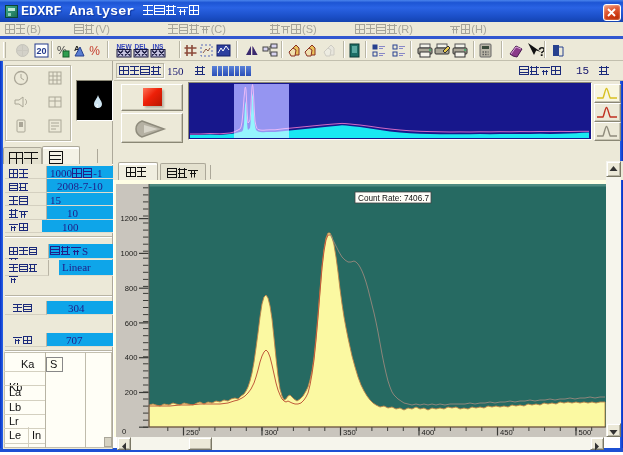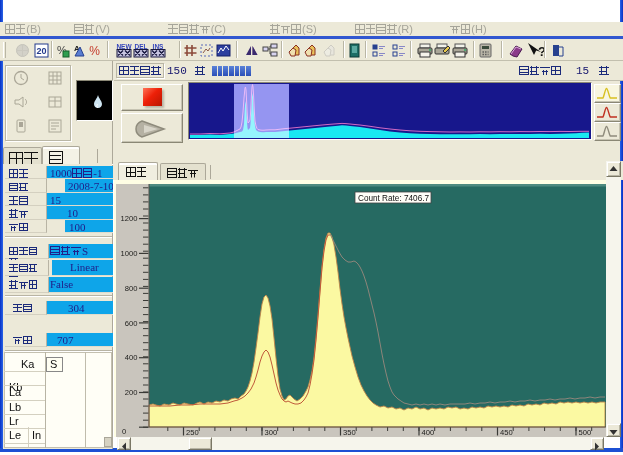--- a/index.html
+++ b/index.html
@@ -16,20 +16,32 @@
 .tval {position:absolute;right:0;top:0;bottom:0;left:42px;background:#0ea5e9;color:#20208a;border-bottom:1px solid #e0dccc;padding-top:1px;font-family:Liberation Serif, serif;font-size:11px;white-space:nowrap;overflow:hidden}
 .btn3 {position:absolute;background:#ece9d8;border:1px solid;border-color:#fff #8a8775 #8a8775 #fff;box-shadow:inset -1px -1px 0 #c6c3b2}
 .sbbtn {position:absolute;background:#ece9d8;border:1px solid;border-color:#f6f5ee #7a7765 #7a7765 #f6f5ee;box-shadow:inset 1px 1px 0 #fff, inset -1px -1px 0 #b8b5a4}
 </style></head><body>
 <div id="w">
 
  <div style="position:absolute;left:0;top:0;width:3px;height:452px;background:linear-gradient(90deg,#0731c4,#2a64e8)"></div>
  <div style="position:absolute;right:0;top:0;width:3px;height:452px;background:linear-gradient(90deg,#2a64e8,#0731c4)"></div>
  <div style="position:absolute;left:0;top:448px;width:623px;height:4px;background:#1c50d4"></div>
 
+ <div style="position:absolute;left:0;top:0;width:623px;height:22px;background:linear-gradient(180deg,#4a84ec 0%,#1d55d4 12%,#2a63e4 35%,#1b4fc8 75%,#1443b0 100%)">
+  <div style="position:absolute;left:5px;top:5px;width:13px;height:13px;background:linear-gradient(135deg,#3fae8e,#1c6e52);border:1px solid #0c4434">
+    <div style="position:absolute;left:2px;top:2px;width:7px;height:3px;background:#bfe8d8"></div>
+    <div style="position:absolute;left:2px;top:7px;width:3px;height:3px;background:#8fd0b8"></div>
+  </div>
+  <div style="position:absolute;left:21px;top:3.5px;color:#fff;font-family:'Liberation Mono',monospace;font-weight:bold;font-size:13.5px;letter-spacing:0;text-shadow:1px 1px 1px #1038a0">EDXRF Analyser <span style="font-size:12px"><i class="k g1 "></i><i class="k g2 "></i><i class="k g3 "></i><i class="k g4 "></i><i class="k g0 "></i></span></div>
+  <div style="position:absolute;left:603px;top:3.5px;width:17.5px;height:17px;border-radius:3px;border:1px solid #fff;background:linear-gradient(160deg,#f2a488 0%,#e1603c 35%,#cc3912 70%,#b02800 100%);box-shadow:inset 0 0 2px #ffd0b8">
+    <svg width="15" height="15" style="position:absolute;left:0px;top:0px">
+          <path d="M4 4l7 7M11 4l-7 7" stroke="#fff" stroke-width="1.8"></path>
+        </svg>
+  </div>
+ </div>
 
  <div style="position:absolute;left:0;top:22px;width:623px;height:14px;background:#ece9d8;color:#a6a59a;font-size:11px">
   <span style="position:absolute;left:5px;top:1px"><i class="k g0 "></i><i class="k g1 "></i>(B)</span>
   <span style="position:absolute;left:74px;top:1px"><i class="k g2 "></i><i class="k g3 "></i>(V)</span>
   <span style="position:absolute;left:168px;top:1px"><i class="k g1 "></i><i class="k g2 "></i><i class="k g3 "></i><i class="k g4 "></i>(C)</span>
   <span style="position:absolute;left:270px;top:1px"><i class="k g3 "></i><i class="k g4 "></i><i class="k g0 "></i>(S)</span>
   <span style="position:absolute;left:355px;top:1px"><i class="k g0 "></i><i class="k g1 "></i><i class="k g2 "></i><i class="k g3 "></i>(R)</span>
   <span style="position:absolute;left:450px;top:1px"><i class="k g4 "></i><i class="k g0 "></i>(H)</span>
  </div>
  <div style="position:absolute;left:0;top:36px;width:623px;height:2.5px;background:#3157d0"></div>
@@ -205,53 +217,49 @@
   <div style="position:absolute;left:94px;top:88px;width:1px;height:14px;background:#aca899"></div>
 
   <div style="position:absolute;left:0;top:103px;width:109px;height:285px;background:#ece9d8;font-size:11px">
     <div style="position:relative;left:0;top:-164px;width:109px;height:452px">
     <div class="trow" style="top:166px;height:13.4px">
             <div class="tlab" style="width:42px;padding-left:4px"><i class="k g0 "></i><i class="k g1 "></i></div>
             <div class="tval" style="left:42px;padding-left:3px">1000<i class="k g0" style="color:#20208a"></i><i class="k g2" style="color:#20208a"></i>-1</div>
           </div>
           <div class="trow" style="top:179.4px;height:13.4px">
             <div class="tlab" style="width:42px;padding-left:4px"><i class="k g2 "></i><i class="k g3 "></i></div>
-            <div class="tval" style="left:60px;padding-left:3px">2008-7-10</div>
+            <div class="tval" style="left:42px;padding-left:10px">2008-7-10</div>
           </div>
           <div class="trow" style="top:192.8px;height:13.4px">
             <div class="tlab" style="width:42px;padding-left:4px"><i class="k g1 "></i><i class="k g2 "></i></div>
             <div class="tval" style="left:42px;padding-left:3px">15</div>
           </div>
           <div class="trow" style="top:206.2px;height:13.4px">
             <div class="tlab" style="width:42px;padding-left:4px"><i class="k g3 "></i><i class="k g4 "></i></div>
             <div class="tval" style="left:42px;padding-left:20px">10</div>
           </div>
           <div class="trow" style="top:219.6px;height:13.4px">
             <div class="tlab" style="width:42px;padding-left:4px"><i class="k g4 "></i><i class="k g0 "></i></div>
-            <div class="tval" style="left:60px;padding-left:4px">100</div>
+            <div class="tval" style="left:37px;padding-left:20px">100</div>
           </div>
           <div class="trow" style="top:243.5px;height:15.5px">
             <div class="tlab" style="width:44px;padding-left:4px"><i class="k g0 "></i><i class="k g1 "></i><i class="k g2 "></i><i class="k g3 "></i></div>
             <div class="tval" style="left:44px;padding-left:1px"><i class="k g2 "></i><i class="k g3 "></i><i class="k g4 "></i>S</div>
           </div>
           <div class="trow" style="top:260.4px;height:15.5px">
             <div class="tlab" style="width:44px;padding-left:4px"><i class="k g1 "></i><i class="k g2 "></i><i class="k g3 "></i><i class="k g4 "></i></div>
-            <div class="tval" style="left:47px;padding-left:18px">Linear</div>
-          </div>
-          <div class="trow" style="top:277.2px;height:15.5px">
-            <div class="tlab" style="width:44px;padding-left:4px"><i class="k g3 "></i><i class="k g4 "></i><i class="k g0 "></i></div>
-            <div class="tval" style="left:44px;padding-left:1px">False</div>
+            <div class="tval" style="left:54px;padding-left:3px">Linear</div>
           </div>
           <div class="trow" style="top:300.5px;height:14.5px">
             <div class="tlab" style="width:42px;padding-left:8px"><i class="k g1 "></i><i class="k g2 "></i></div>
             <div class="tval" style="left:42px;padding-left:21px">304</div>
           </div>
           <div class="trow" style="top:332.5px;height:14.5px">
             <div class="tlab" style="width:42px;padding-left:8px"><i class="k g4 "></i><i class="k g0 "></i></div>
-            <div class="tval" style="left:42px;padding-left:10px">707</div>
+            <div class="tval" style="left:42px;padding-left:19px">707</div>
           </div>
     <div style="position:absolute;left:2px;top:236px;width:107px;height:2px;border-top:1px solid #b8b4a4;border-bottom:1px solid #fff"></div>
     <div style="position:absolute;left:2px;top:295px;width:107px;height:2px;border-top:1px solid #b8b4a4;border-bottom:1px solid #fff"></div>
     <div style="position:absolute;left:2px;top:349.5px;width:107px;height:2px;border-top:1px solid #b8b4a4;border-bottom:1px solid #fff"></div>
     <div style="position:absolute;left:1px;top:352px;width:108px;height:96px;background:#fffef6;border:1px solid #c4c0b0"></div>
     <div style="position:absolute;left:18px;top:357.5px;color:#111">Ka</div>
           <div style="position:absolute;left:6px;top:381px;color:#111">Kb</div>
           <div style="position:absolute;left:6px;top:386.2px;color:#111">La</div>
           <div style="position:absolute;left:6px;top:400.6px;color:#111">Lb</div>
           <div style="position:absolute;left:6px;top:414.9px;color:#111">Lr</div>
@@ -270,21 +278,21 @@
           <div style="position:absolute;left:82px;top:352px;width:1px;height:96px;background:#c0bcac"></div>
     </div>
   </div>
  </div>
 
  <div style="position:absolute;left:113px;top:61px;width:507px;height:119px;background:#ece9d8"></div>
 
  <div style="position:absolute;left:114px;top:61px;width:509px;height:19.5px;background:#ece9d8;border-bottom:1px solid #c2bfae;color:#1b2a7a;font-size:11px">
   <div style="position:absolute;left:2px;top:2px;width:48px;height:15px;border:1px solid #b9b6a5;box-shadow:1px 1px 0 #fff"></div>
   <span style="position:absolute;left:5px;top:3.5px"><i class="k g0 "></i><i class="k g1 "></i><i class="k g2 "></i><i class="k g3 "></i></span>
-  <span style="position:absolute;left:53px;top:3.5px;color:#15156e;font-family:Liberation Mono, monospace">150</span>
+  <span style="position:absolute;left:53px;top:3.5px;color:#15156e;font-family:Liberation Serif, serif">150</span>
   <span style="position:absolute;left:81px;top:3.5px"><i class="k g3 "></i></span>
   <div style="position:absolute;left:98px;top:5px;width:42px;height:10px">
     <div style="display:flex;gap:1.2px">
           <div style="width:4.5px;height:10px;background:linear-gradient(180deg,#5b82d8,#2b4fb8)"></div>
           <div style="width:4.5px;height:10px;background:linear-gradient(180deg,#5b82d8,#2b4fb8)"></div>
           <div style="width:4.5px;height:10px;background:linear-gradient(180deg,#5b82d8,#2b4fb8)"></div>
           <div style="width:4.5px;height:10px;background:linear-gradient(180deg,#5b82d8,#2b4fb8)"></div>
           <div style="width:4.5px;height:10px;background:linear-gradient(180deg,#5b82d8,#2b4fb8)"></div>
           <div style="width:4.5px;height:10px;background:linear-gradient(180deg,#5b82d8,#2b4fb8)"></div>
           <div style="width:4.5px;height:10px;background:linear-gradient(180deg,#5b82d8,#2b4fb8)"></div>

